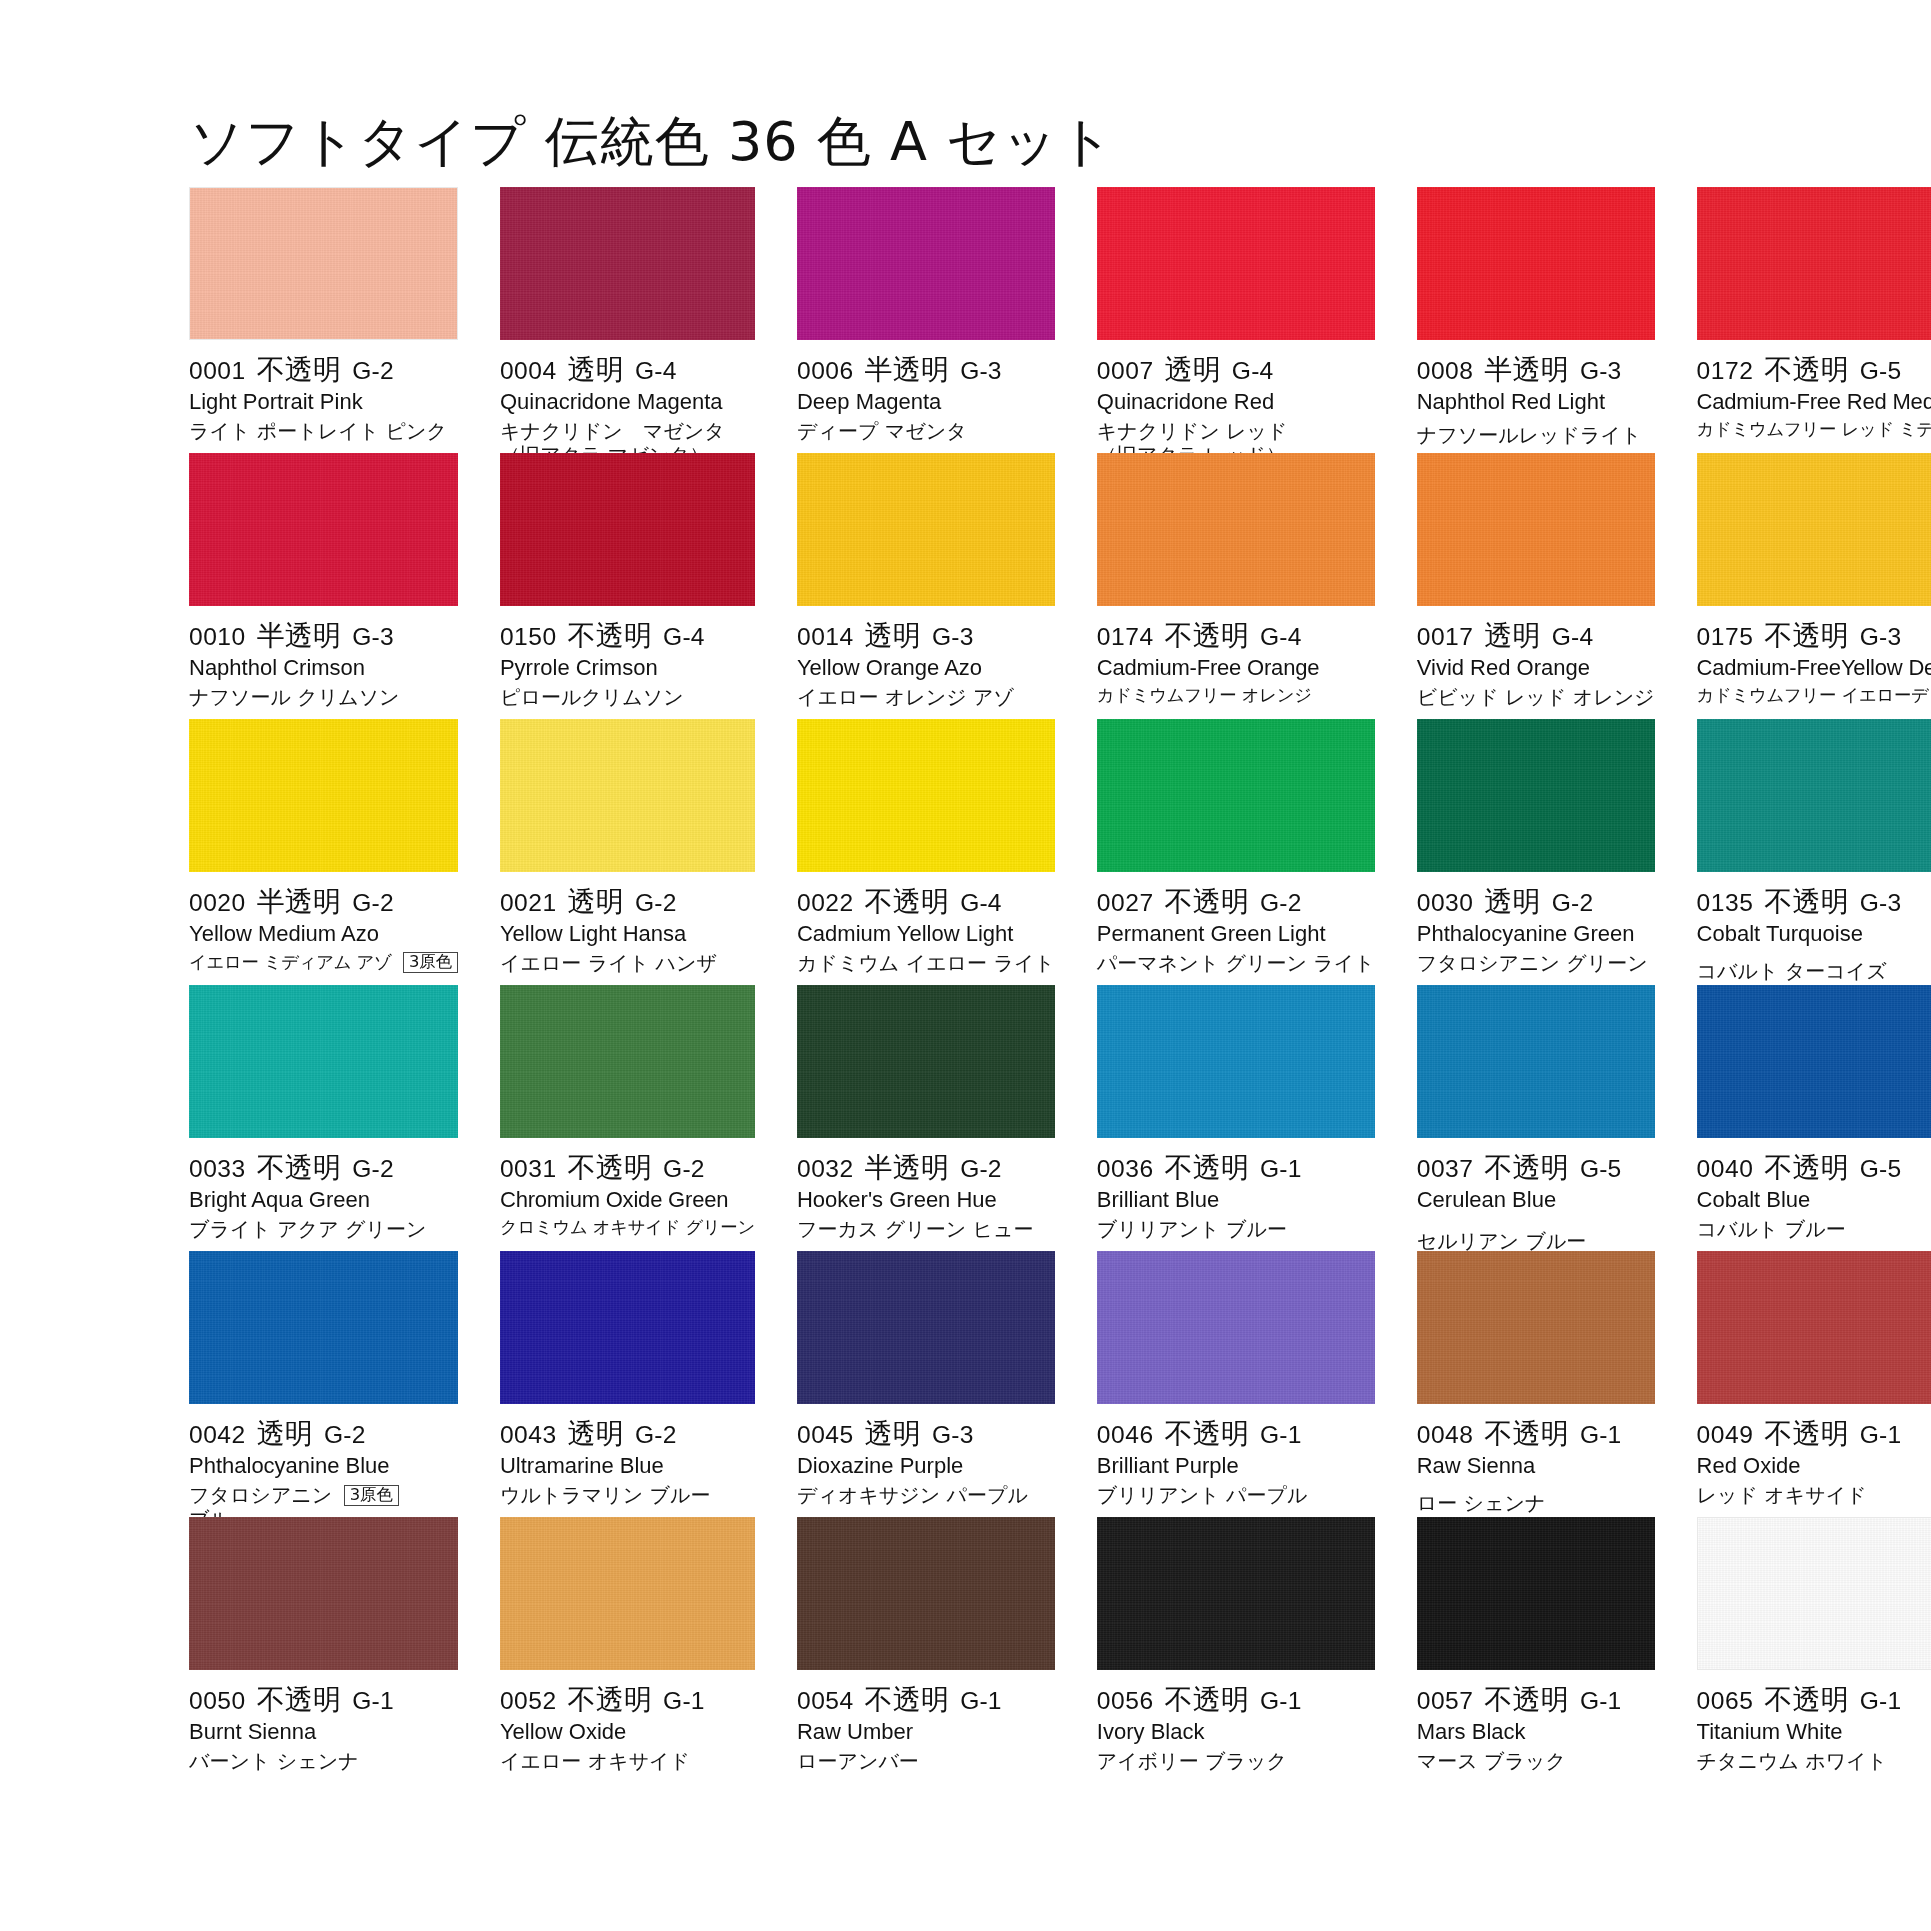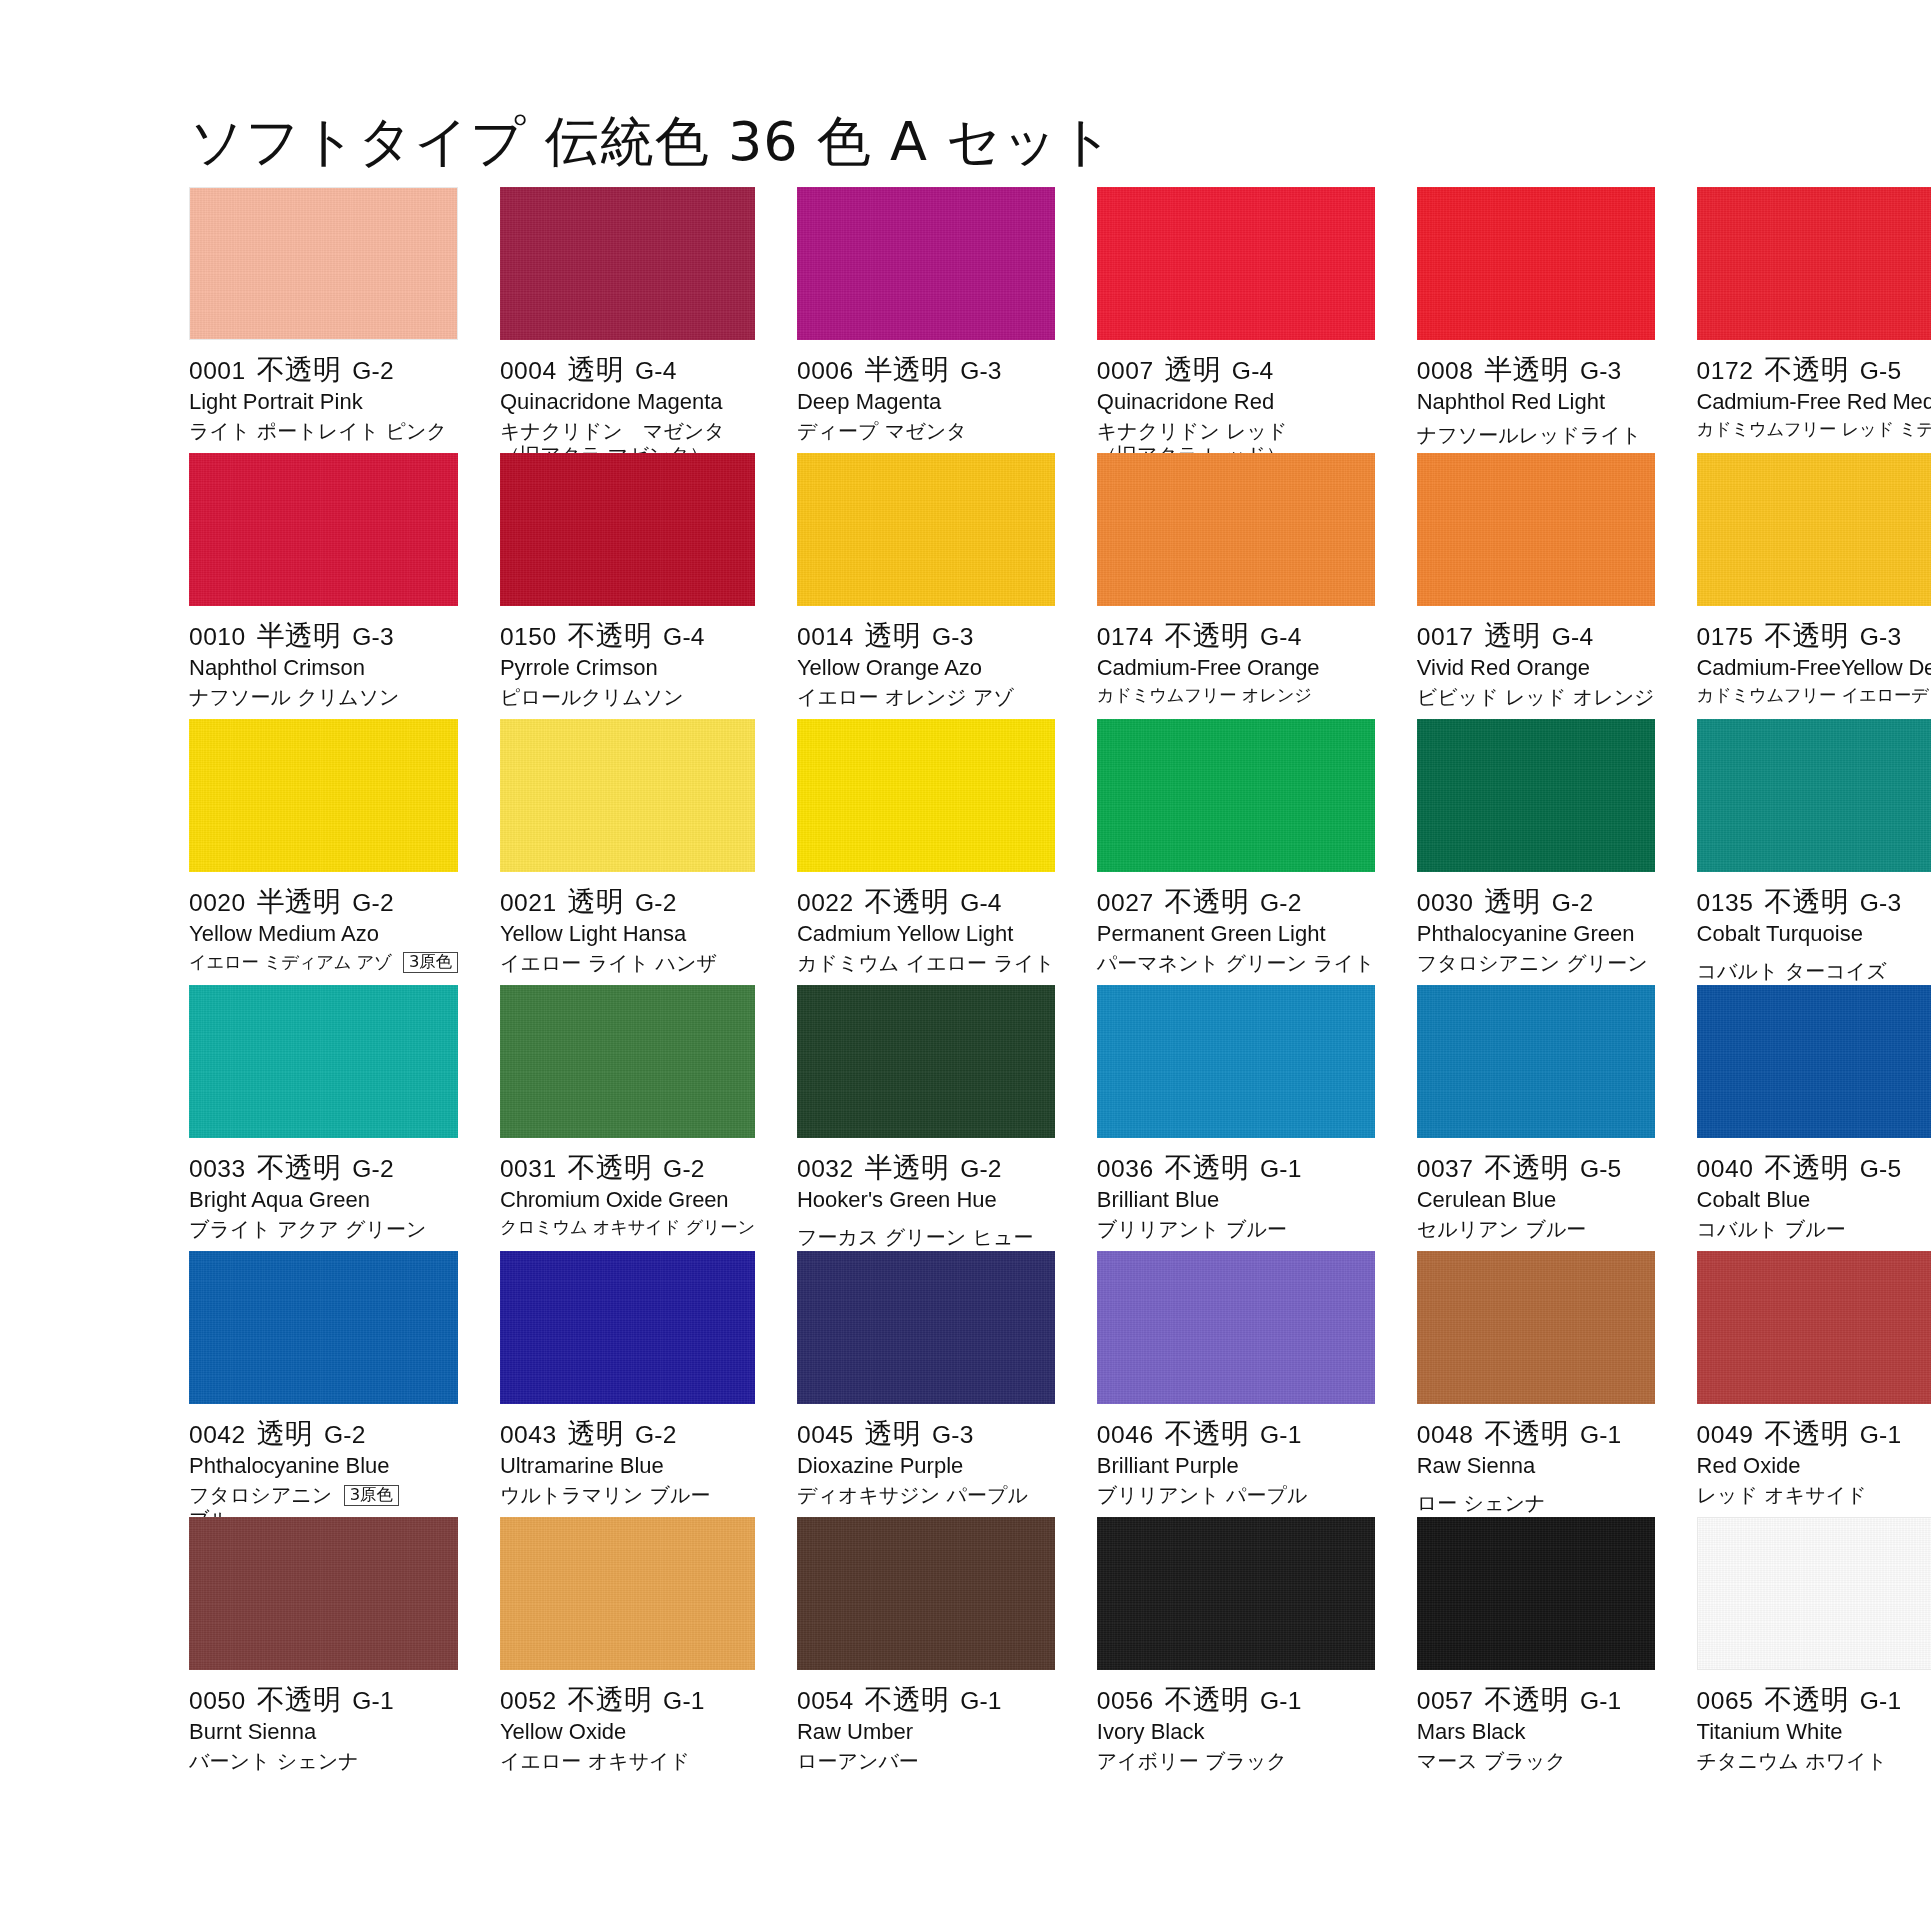--- a/index.html
+++ b/index.html
@@ -347,41 +347,41 @@
             <div class="line-jp sq" style="margin-top: 0px;">クロミウム オキサイド グリーン</div>
           </div>
         </div>
       </div>
       <div class="cell">
         <div class="swatch" style="background: rgb(31, 64, 40);"></div>
         <div class="labels">
           <div class="line-code"><span class="num">0032</span> <span class="op">半透明</span> <span class="grade">G-2</span></div>
           <div class="line-en">Hooker's Green Hue</div>
           <div class="jp-row">
-            <div class="line-jp" style="margin-top: 8px;">フーカス グリーン ヒュー</div>
+            <div class="line-jp" style="margin-top: 0px;">フーカス グリーン ヒュー</div>
           </div>
         </div>
       </div>
       <div class="cell">
         <div class="swatch" style="background: rgb(18, 137, 191);"></div>
         <div class="labels">
           <div class="line-code"><span class="num">0036</span> <span class="op">不透明</span> <span class="grade">G-1</span></div>
           <div class="line-en">Brilliant Blue</div>
           <div class="jp-row">
             <div class="line-jp" style="margin-top: 0px;">ブリリアント ブルー</div>
           </div>
         </div>
       </div>
       <div class="cell">
         <div class="swatch" style="background: rgb(14, 124, 180);"></div>
         <div class="labels">
           <div class="line-code"><span class="num">0037</span> <span class="op">不透明</span> <span class="grade">G-5</span></div>
           <div class="line-en">Cerulean Blue</div>
           <div class="jp-row">
-            <div class="line-jp" style="margin-top: 0px;">セルリアン ブルー</div>
+            <div class="line-jp" style="margin-top: 12px;">セルリアン ブルー</div>
           </div>
         </div>
       </div>
       <div class="cell">
         <div class="swatch" style="background: rgb(10, 82, 161);"></div>
         <div class="labels">
           <div class="line-code"><span class="num">0040</span> <span class="op">不透明</span> <span class="grade">G-5</span></div>
           <div class="line-en">Cobalt Blue</div>
           <div class="jp-row">
             <div class="line-jp" style="margin-top: 0px;">コバルト ブルー</div>

